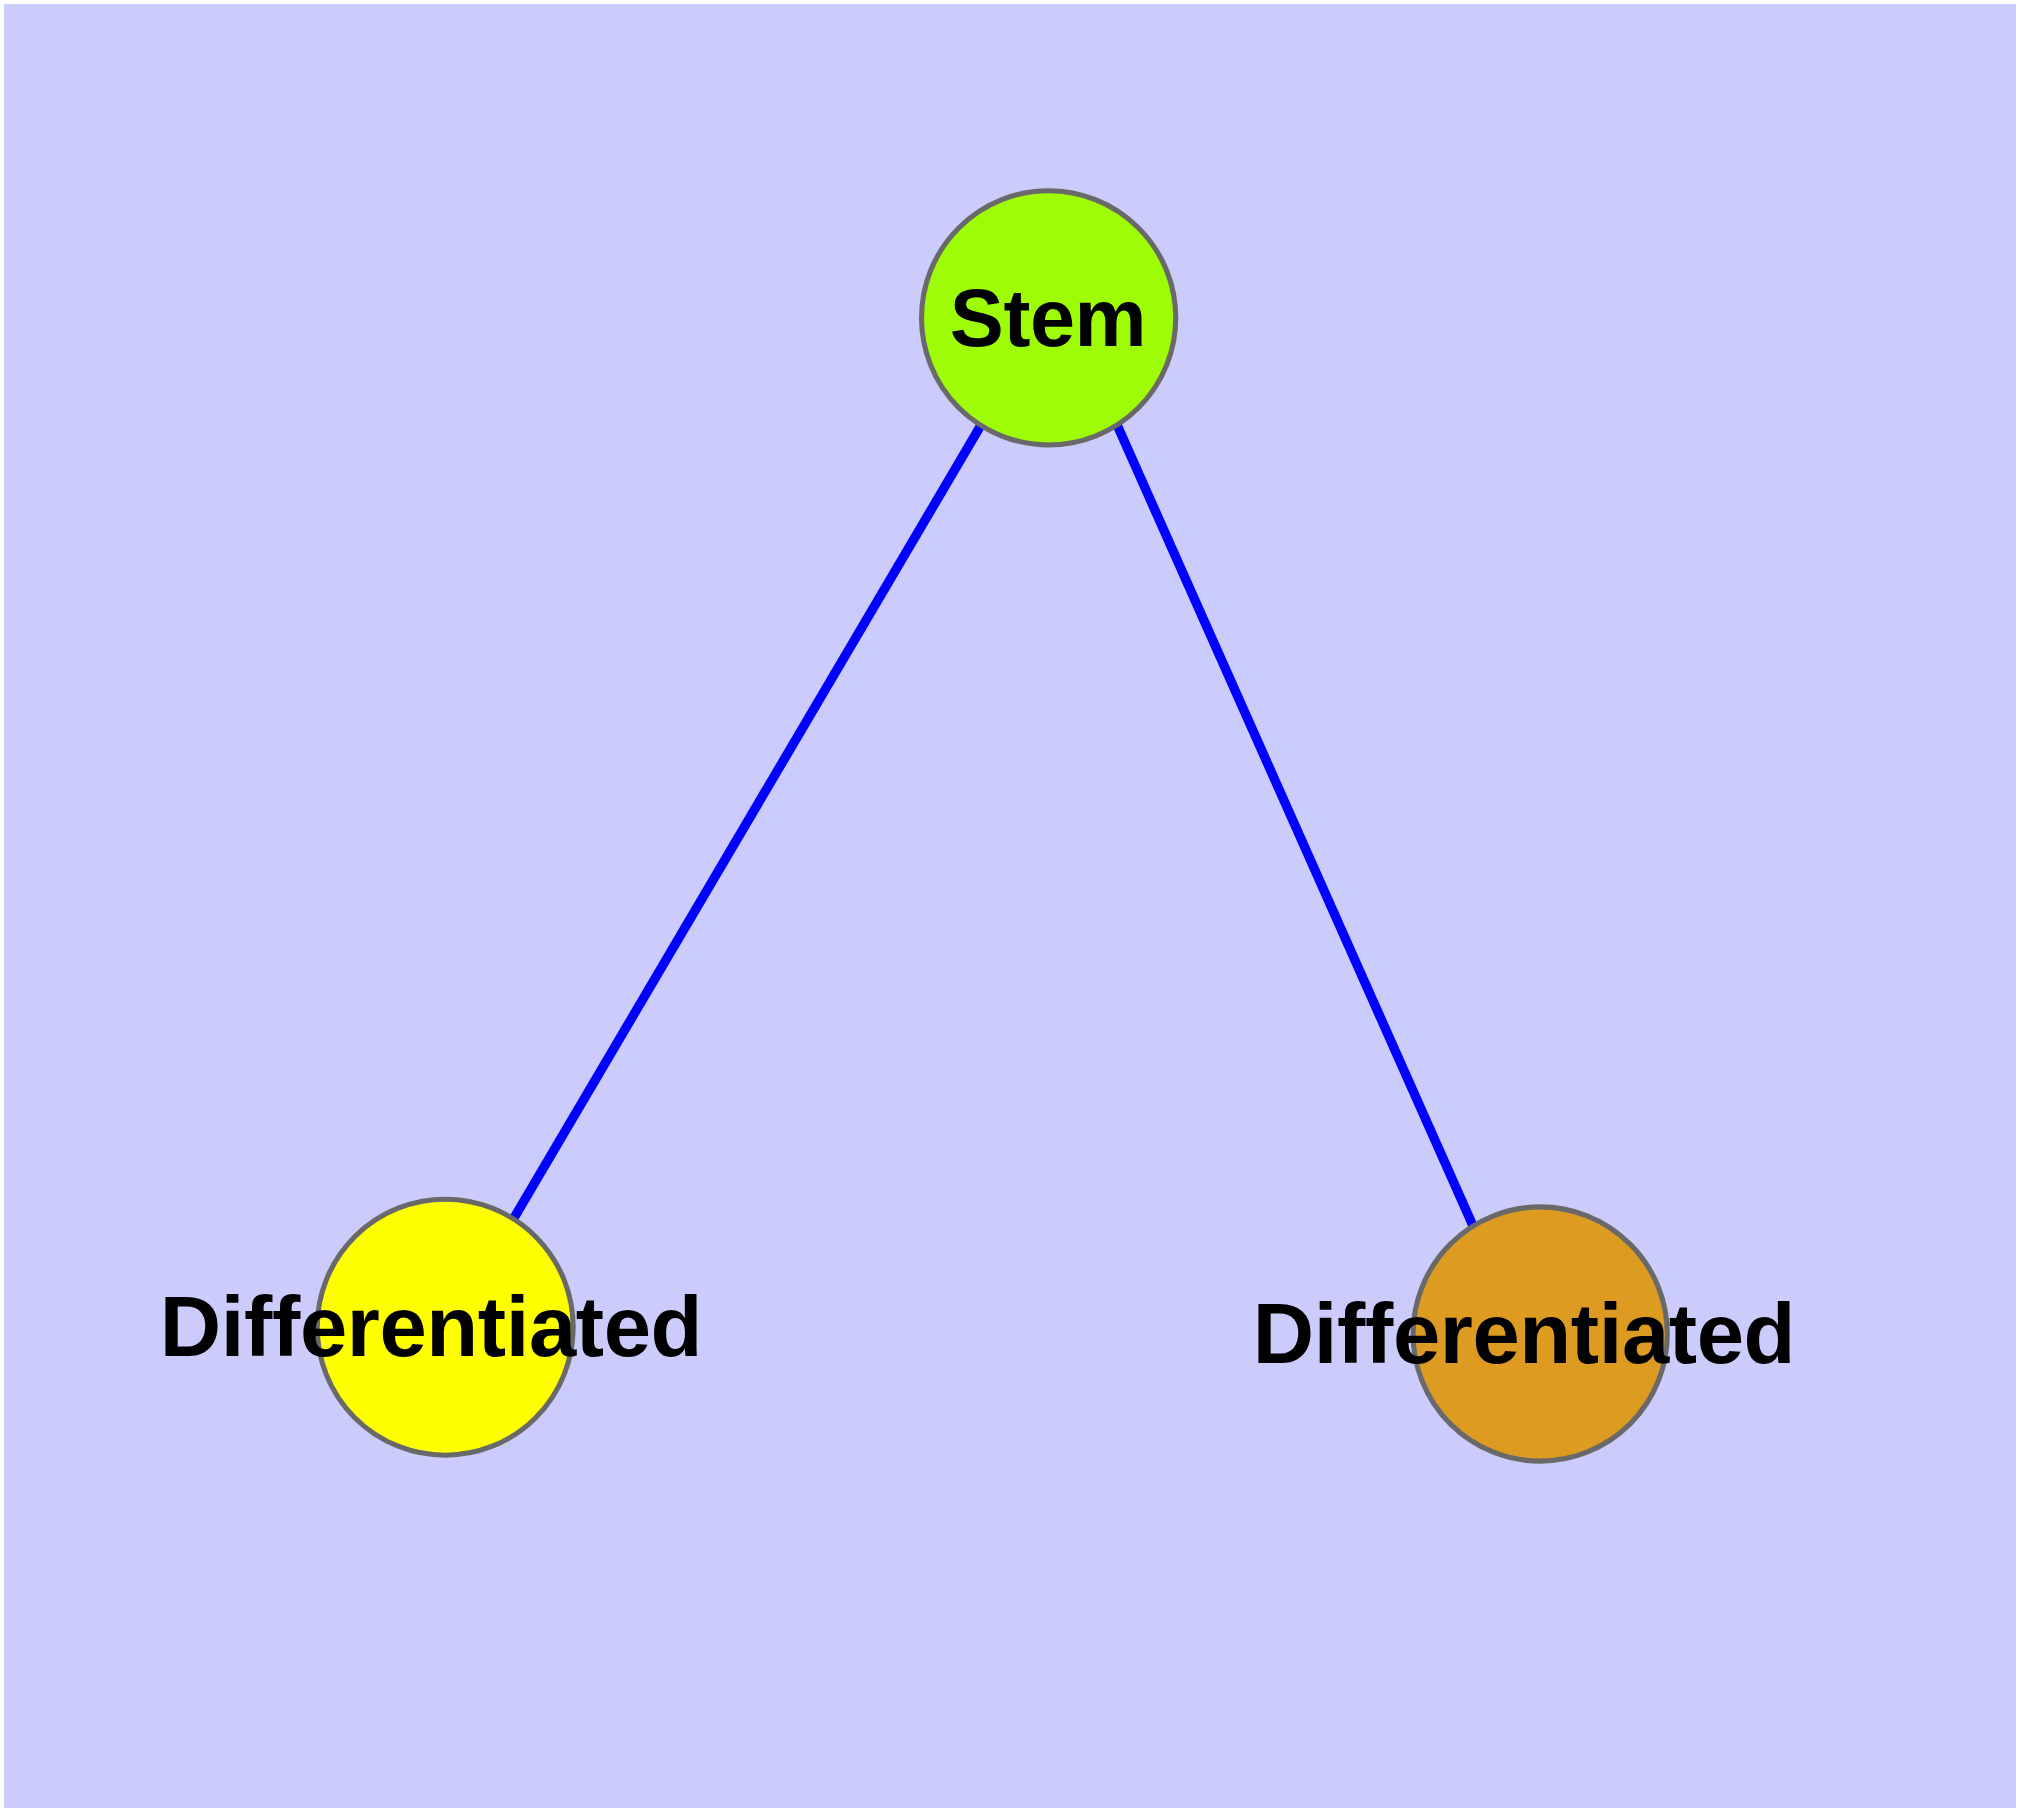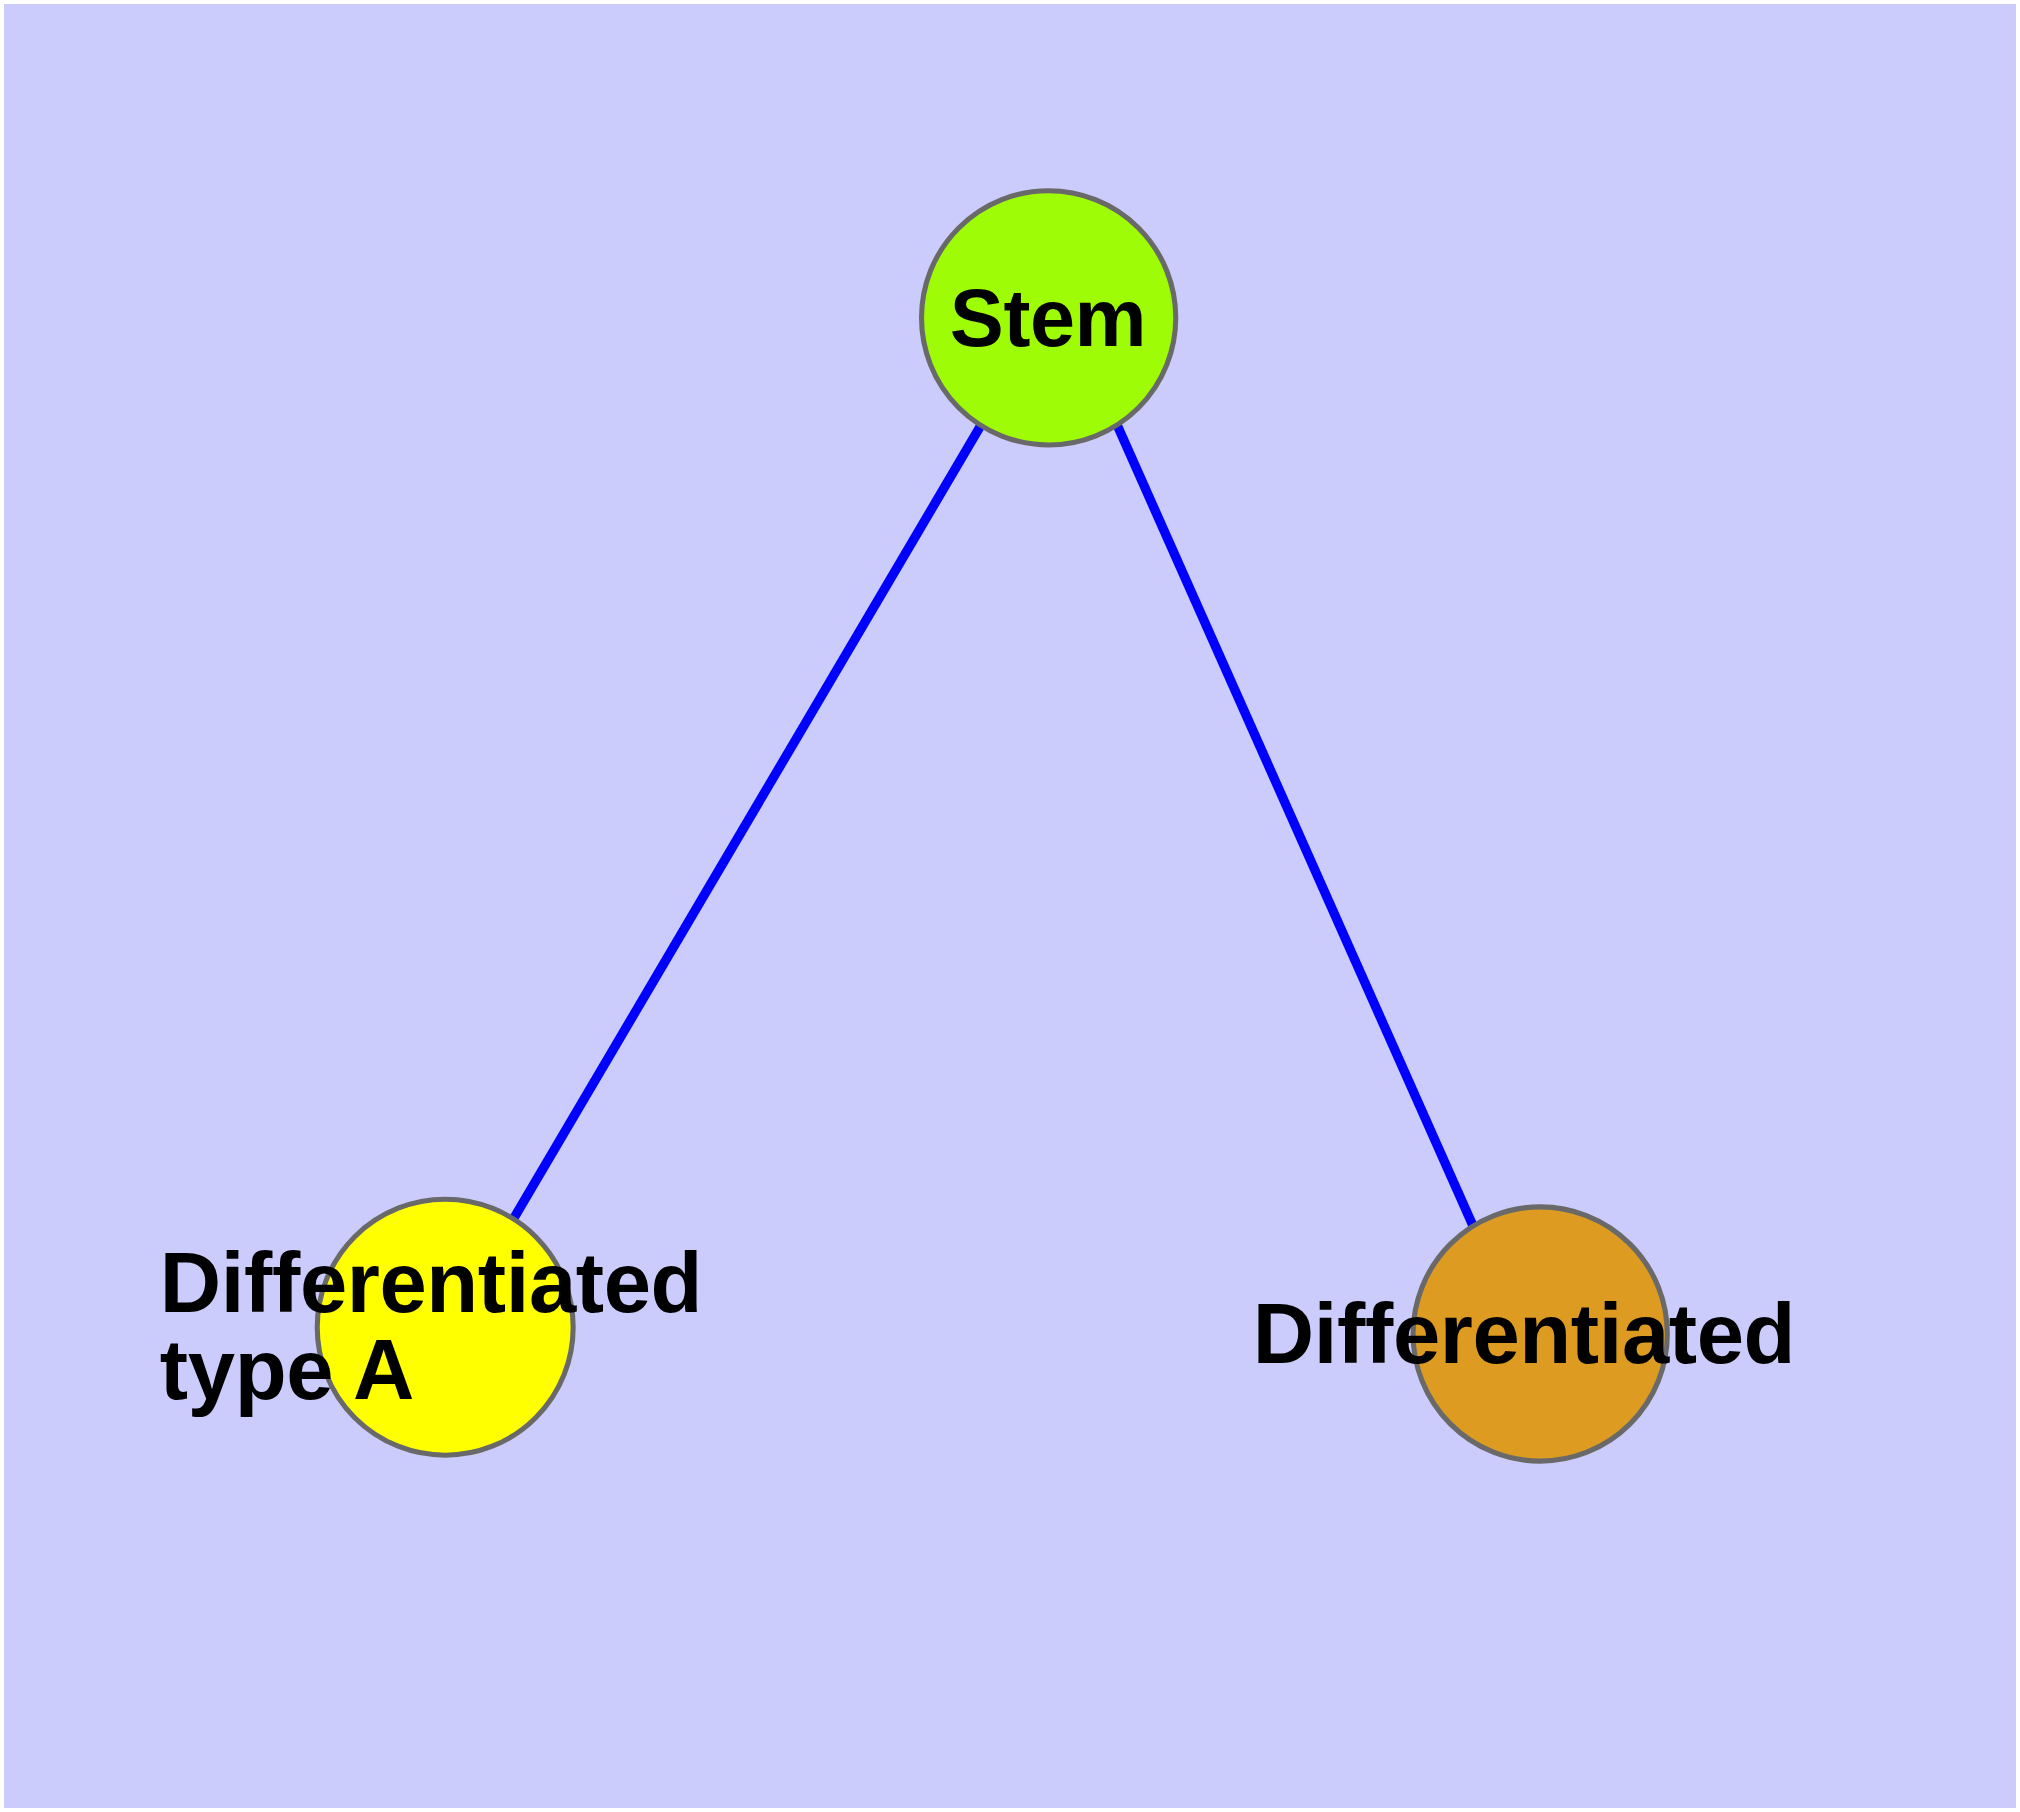--- a/index.html
+++ b/index.html
@@ -28,21 +28,21 @@
     position: absolute;
     left: 0;
     top: 0;
     width: 2021px;
     height: 1812px;
   }
   .node-label {
     position: absolute;
     color: #000000;
     font-weight: bold;
-    text-align: left;
+    text-align: right;
     white-space: pre;
     line-height: 1.02;
     letter-spacing: -0.4px;
     pointer-events: none;
   }
   #label-stem {
     font-size: 81px;
     left: 1048px;
     top: 318px;
     transform: translate(-50%, -50%);
@@ -76,18 +76,18 @@
 
     <g>
       <circle cx="1237" cy="375" r="150" fill="#9efc06" stroke="#696969" stroke-width="6"></circle>
       <circle cx="525" cy="1566" r="151" fill="#ffff00" stroke="#696969" stroke-width="6"></circle>
       <circle cx="1817" cy="1574" r="150" fill="#dd9b21" stroke="#696969" stroke-width="6"></circle>
     </g>
   </svg>
 
   <div class="node-label" id="label-stem">Stem</div>
 
-  <div class="node-label" id="label-a"><span>Differentiated</span><br><span>type A</span></div>
+  <div class="node-label" id="label-a"><span>Differentiated</span><br></div>
 
   <div class="node-label" id="label-b"><span>Differentiated</span><br></div>
 
 </div>
 
 
 </body></html>

